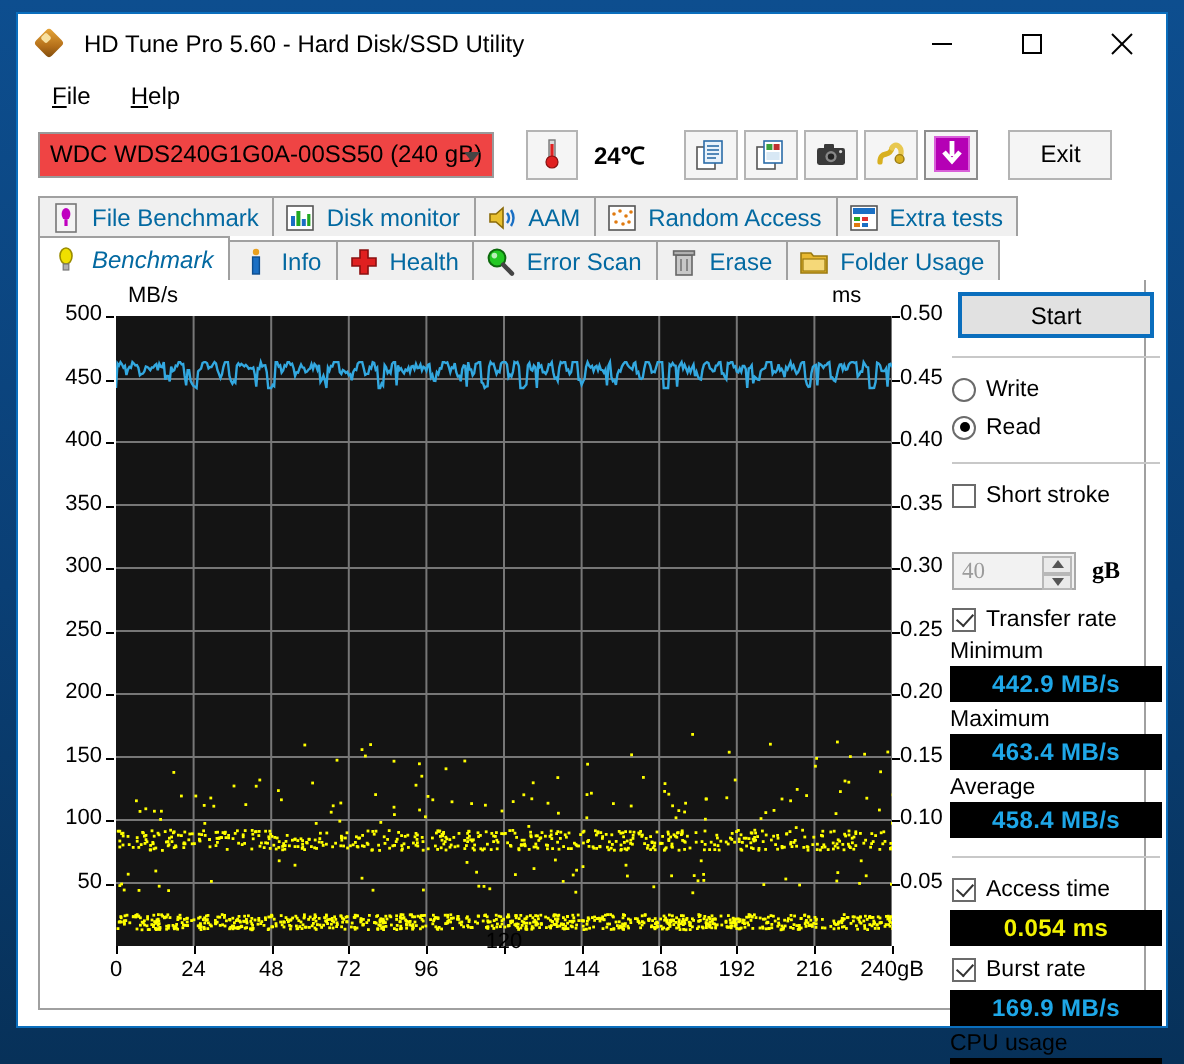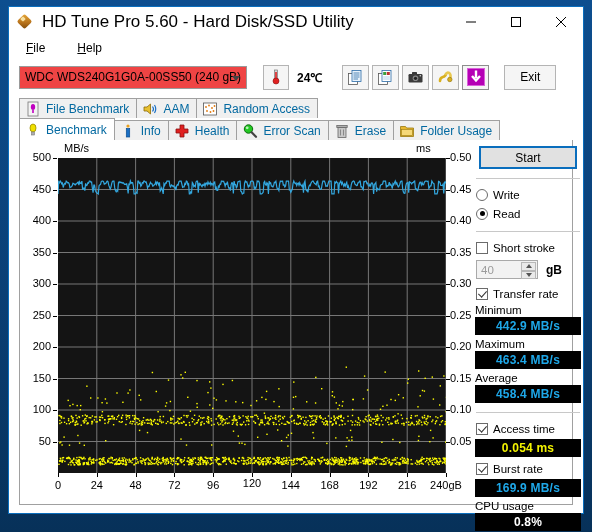--- a/index.html
+++ b/index.html
@@ -53,21 +53,21 @@
   }
   #app-icon .shine {
     position: absolute;
     left: 3px; top: 3px;
     width: 4px; height: 4px;
     background: #f7e0a0;
     transform: rotate(45deg);
     border-radius: 1px;
   }
   #title-text {
-    font-size: 17px;
+    font-size: 12px;
     color: #000;
     white-space: nowrap;
   }
   #caption-buttons {
     position: absolute;
     right: 0; top: 0;
     height: 30px;
     display: flex;
   }
   .cap-btn {
@@ -81,21 +81,20 @@
 
   
   #menubar {
     height: 21px;
     display: flex;
     align-items: center;
     padding-left: 8px;
     background: #ffffff;
     flex: none;
     border-bottom: 1px solid #ffffff;
-    gap: 12px;
   }
   .menu-item {
     font-size: 12px;
     color: #000;
     padding: 2px 9px;
     margin-right: 2px;
   }
   .menu-item u { text-decoration: underline; }
 
   
@@ -198,20 +197,21 @@
     font-size: 12px;
     color: #0369a1;
     margin-right: -1px;
     white-space: nowrap;
   }
   .tab.active {
     background: #ffffff;
     height: 22px;
     position: relative;
     z-index: 5;
+    font-style: italic;
   }
   .tab .ticon {
     width: 16px; height: 16px;
     margin-right: 5px;
     flex: none;
     position: relative;
   }
   .tab .tlabel { line-height: 1; }
 
   
@@ -347,22 +347,23 @@
     left: 3px; top: 0px;
     width: 4px; height: 7px;
     border: solid #333;
     border-width: 0 1.6px 1.6px 0;
     transform: rotate(42deg);
   }
   #spinner-row {
     display: flex;
     align-items: center;
     padding-left: 6px;
-    margin-top: 4px;
+    margin-top: 20px;
     margin-bottom: 6px;
+    font-family: Liberation Serif, serif;
   }
   #spin-box {
     width: 62px; height: 19px;
     border: 1px solid #a9a9a9;
     background: #f2f2f2;
     display: flex;
     align-items: center;
     box-sizing: border-box;
     position: relative;
   }
@@ -526,20 +527,32 @@
     <div class="tab-row row1">
       <div class="tab">
         <span class="ticon">
           <svg width="16" height="16" viewBox="0 0 16 16">
             <rect x="3" y="1" width="10" height="14" fill="#f4f4f4" stroke="#777" stroke-width="0.8"></rect>
             <ellipse cx="8" cy="6" rx="2.2" ry="3" fill="#c000c0"></ellipse>
             <rect x="7.2" y="9" width="1.6" height="3" fill="#c000c0"></rect>
           </svg>
         </span>
         <span class="tlabel">File Benchmark</span>
+      </div>
+      <div class="tab">
+        <span class="ticon">
+          <svg width="16" height="16" viewBox="0 0 16 16">
+            <rect x="1.5" y="2" width="13" height="12" fill="#fff" stroke="#555" stroke-width="0.8"></rect>
+            <rect x="3.5" y="7" width="2" height="5" fill="#1a6fc4"></rect>
+            <rect x="6.2" y="4.5" width="2" height="7.5" fill="#22a822"></rect>
+            <rect x="8.9" y="8.5" width="2" height="3.5" fill="#1a6fc4"></rect>
+            <rect x="11.6" y="6" width="1.6" height="6" fill="#22a822"></rect>
+          </svg>
+        </span>
+        <span class="tlabel">Disk monitor</span>
       </div>
       <div class="tab">
         <span class="ticon">
           <svg width="16" height="16" viewBox="0 0 16 16">
             <path d="M2 6 L5 6 L8.5 3 L8.5 13 L5 10 L2 10 Z" fill="#e8c030" stroke="#8a6a08" stroke-width="0.8"></path>
             <path d="M10.5 5.5 Q12.5 8 10.5 10.5" stroke="#1a6fc4" stroke-width="1.2" fill="none"></path>
             <path d="M12.5 4 Q15 8 12.5 12" stroke="#1a6fc4" stroke-width="1.2" fill="none"></path>
           </svg>
         </span>
         <span class="tlabel">AAM</span>
@@ -551,20 +564,33 @@
             <circle cx="4" cy="6" r="0.9" fill="#e07a10"></circle>
               <circle cx="7" cy="4.5" r="0.9" fill="#e07a10"></circle>
             <circle cx="10" cy="7" r="0.9" fill="#e07a10"></circle>
               <circle cx="12.5" cy="5" r="0.9" fill="#e07a10"></circle>
             <circle cx="5" cy="10" r="0.9" fill="#e07a10"></circle>
               <circle cx="8.5" cy="11" r="0.9" fill="#e07a10"></circle>
             <circle cx="11.5" cy="10" r="0.9" fill="#e07a10"></circle>
           </svg>
         </span>
         <span class="tlabel">Random Access</span>
+      </div>
+      <div class="tab">
+        <span class="ticon">
+          <svg width="16" height="16" viewBox="0 0 16 16">
+            <rect x="1.5" y="2" width="13" height="12" fill="#fff" stroke="#555" stroke-width="0.8"></rect>
+            <rect x="2.5" y="3" width="11" height="3" fill="#1a6fc4"></rect>
+            <rect x="3" y="7.5" width="3" height="2" fill="#22a822"></rect>
+            <rect x="7" y="7.5" width="3" height="2" fill="#e03030"></rect>
+            <rect x="3" y="10.5" width="3" height="2" fill="#e07a10"></rect>
+            <rect x="7" y="10.5" width="3" height="2" fill="#1a6fc4"></rect>
+          </svg>
+        </span>
+        <span class="tlabel">Extra tests</span>
       </div>
     </div>
 
     <div class="tab-row row2">
       <div class="tab active">
         <span class="ticon">
           <svg width="16" height="16" viewBox="0 0 16 16">
             <ellipse cx="8" cy="6" rx="3" ry="4" fill="#f0e000" stroke="#9a8c00" stroke-width="0.8"></ellipse>
             <rect x="6.6" y="10" width="2.8" height="3" fill="#b0b0b0" stroke="#777" stroke-width="0.6"></rect>
           </svg>
@@ -2306,21 +2332,21 @@
           <div class="xlabel" style="left: 16px; width: 44px; top: 339px;">0</div>
           <div class="tick-x" style="left: 38px;"></div>
           <div class="xlabel" style="left: 54.8px; width: 44px; top: 339px;">24</div>
           <div class="tick-x" style="left: 76.8px;"></div>
           <div class="xlabel" style="left: 93.6px; width: 44px; top: 339px;">48</div>
           <div class="tick-x" style="left: 115.6px;"></div>
           <div class="xlabel" style="left: 132.4px; width: 44px; top: 339px;">72</div>
           <div class="tick-x" style="left: 154.4px;"></div>
           <div class="xlabel" style="left: 171.2px; width: 44px; top: 339px;">96</div>
           <div class="tick-x" style="left: 193.2px;"></div>
-          <div class="xlabel" style="left: 210px; width: 44px; top: 337px;">120</div>
+          <div class="xlabel" style="left: 210px; width: 44px; top: 325px;">120</div>
           <div class="tick-x" style="left: 232px;"></div>
           <div class="xlabel" style="left: 248.8px; width: 44px; top: 339px;">144</div>
           <div class="tick-x" style="left: 270.8px;"></div>
           <div class="xlabel" style="left: 287.6px; width: 44px; top: 339px;">168</div>
           <div class="tick-x" style="left: 309.6px;"></div>
           <div class="xlabel" style="left: 326.4px; width: 44px; top: 339px;">192</div>
           <div class="tick-x" style="left: 348.4px;"></div>
           <div class="xlabel" style="left: 365.2px; width: 44px; top: 339px;">216</div>
           <div class="tick-x" style="left: 387.2px;"></div>
           <div class="xlabel" style="left: 404px; width: 44px; top: 339px;">240gB</div>

